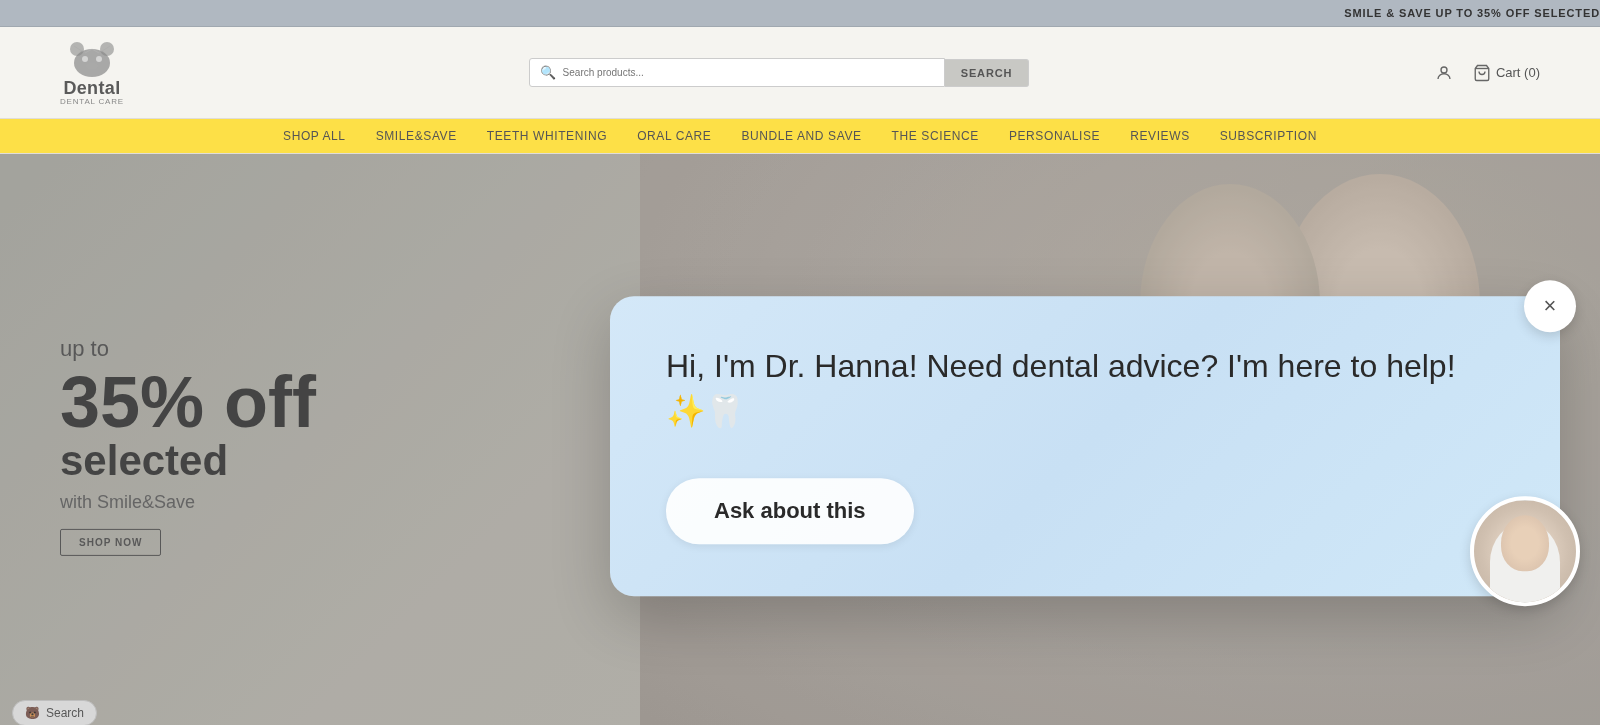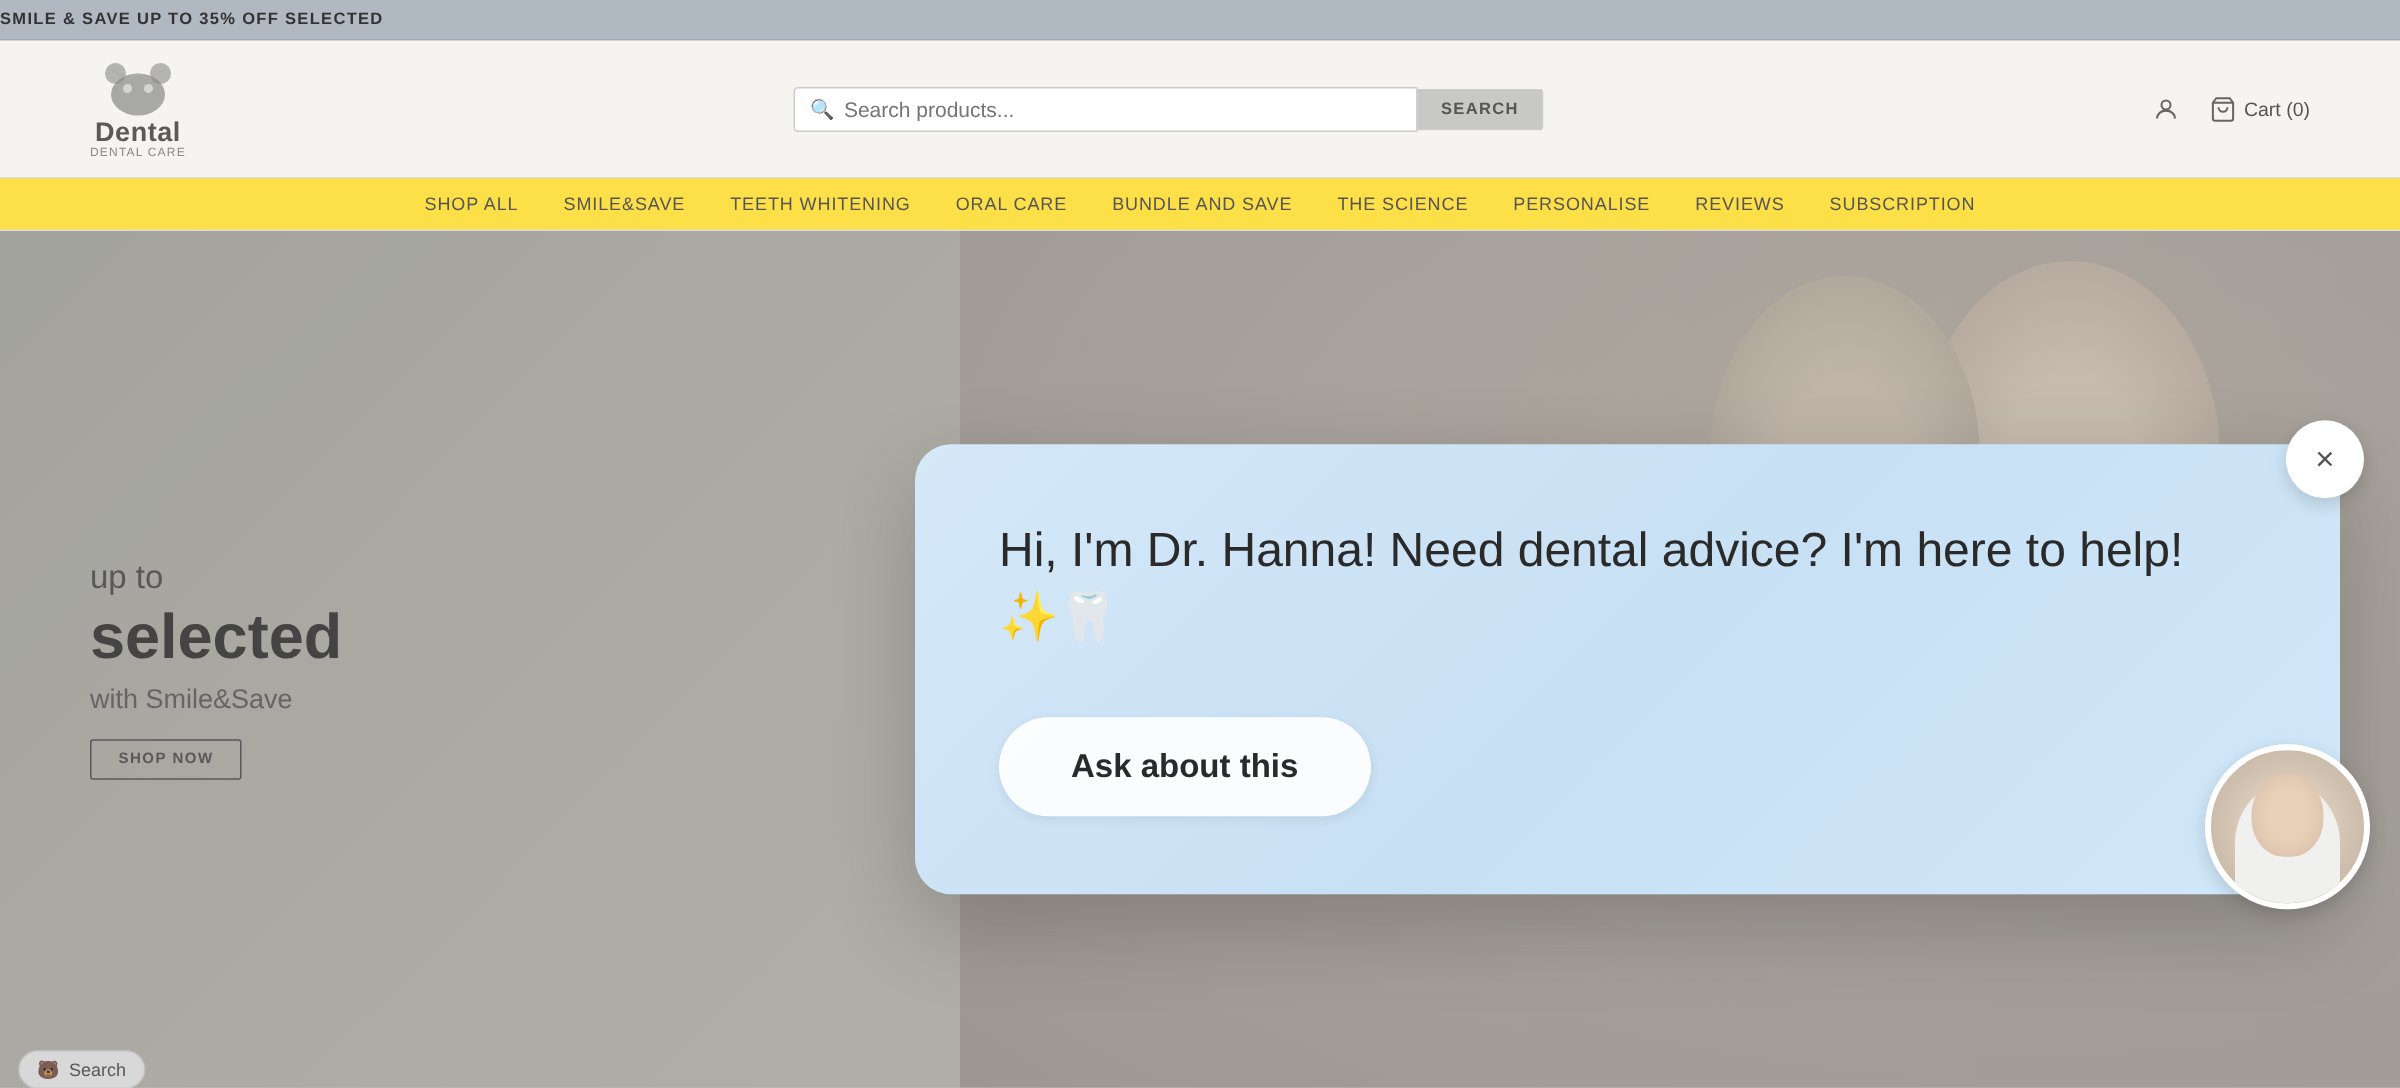--- a/index.html
+++ b/index.html
@@ -8,21 +8,21 @@
       height: 725px;
       overflow: hidden;
       font-family: -apple-system, BlinkMacSystemFont, 'Segoe UI', sans-serif;
       background: #c8c8c4;
       position: relative;
     }
 
     
     .announcement-bar {
       background: #b0b8c1;
-      text-align: left;
+      text-align: right;
       padding: 7px 0;
       font-size: 11px;
       font-weight: 700;
       letter-spacing: 0.08em;
       color: #333;
       border-bottom: 1px solid #a0a8b0;
     }
 
     
     .header {
@@ -81,21 +81,21 @@
     }
 
     .search-icon-svg {
       color: #999;
       font-size: 13px;
     }
 
     .search-input {
       border: none;
       outline: none;
-      font-size: 14px;
+      font-size: 10px;
       color: #888;
       background: transparent;
       width: 100%;
     }
 
     .search-btn {
       background: #c8c8c4;
       border: 1px solid #ccc;
       border-left: none;
       border-radius: 0 3px 3px 0;
@@ -419,20 +419,21 @@
   <span class="nav-item">PERSONALISE</span>
   <span class="nav-item">REVIEWS</span>
   <span class="nav-item">SUBSCRIPTION</span>
 </nav>
 
 <section class="hero">
   <div class="hero-people"></div>
 
   <div class="hero-text">
     <div class="hero-up-to">up to</div>
+    <div class="hero-discount">35% off</div>
     <div class="hero-selected">selected</div>
     <div class="hero-with">with Smile&amp;Save</div>
     <button class="shop-now-btn">SHOP NOW</button>
   </div>
 
   <button class="rewards-btn">
     <span>🐻</span>
     <span>Search</span>
   </button>
 

